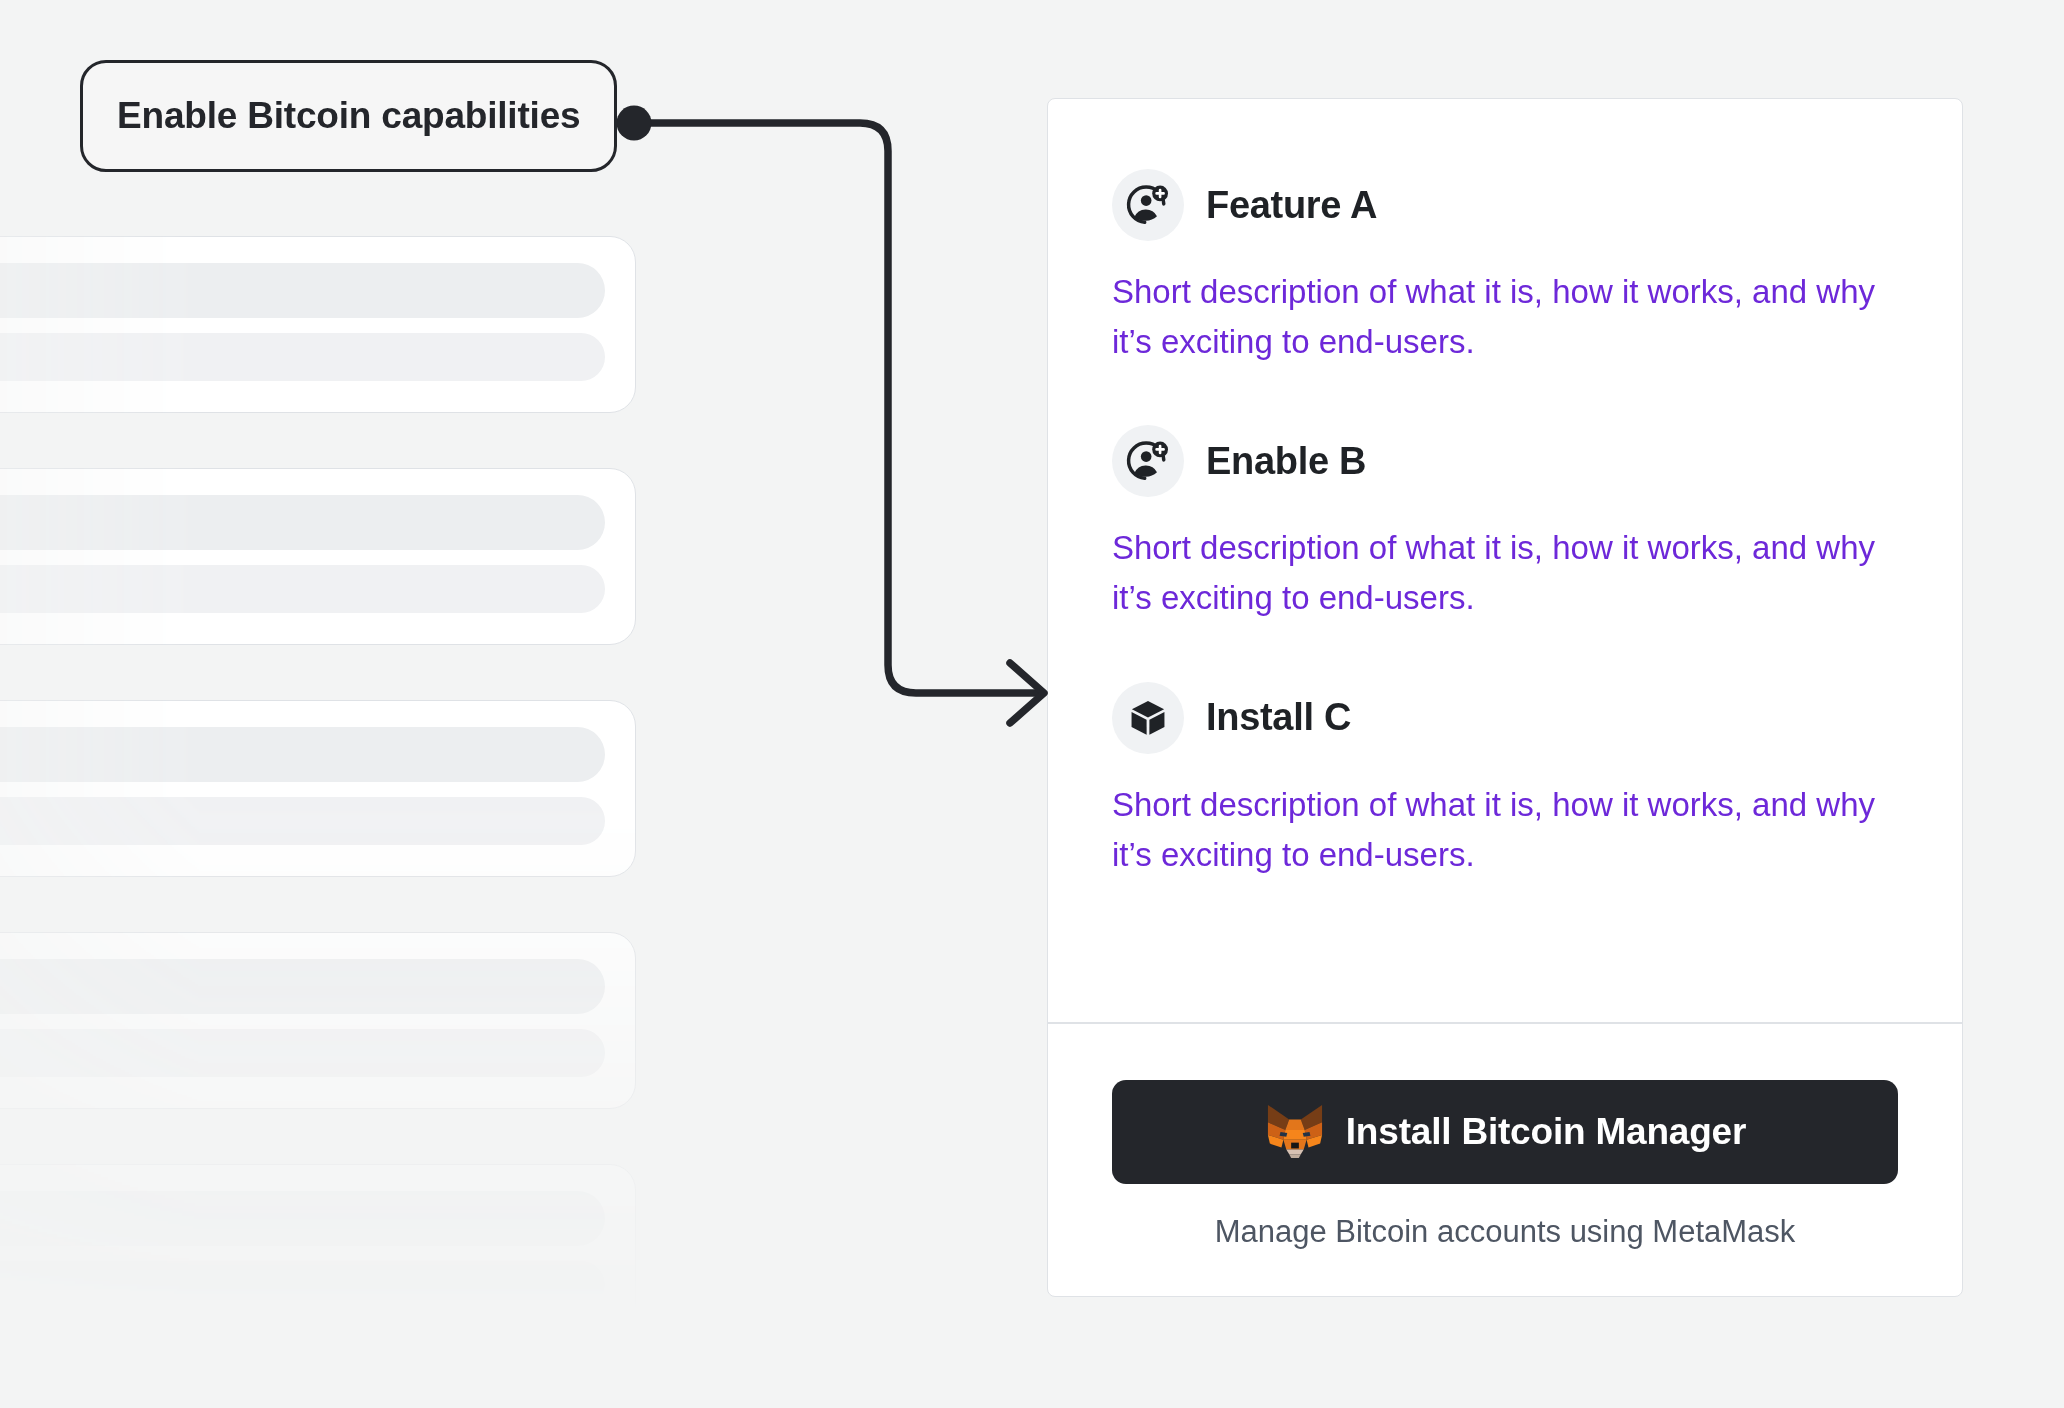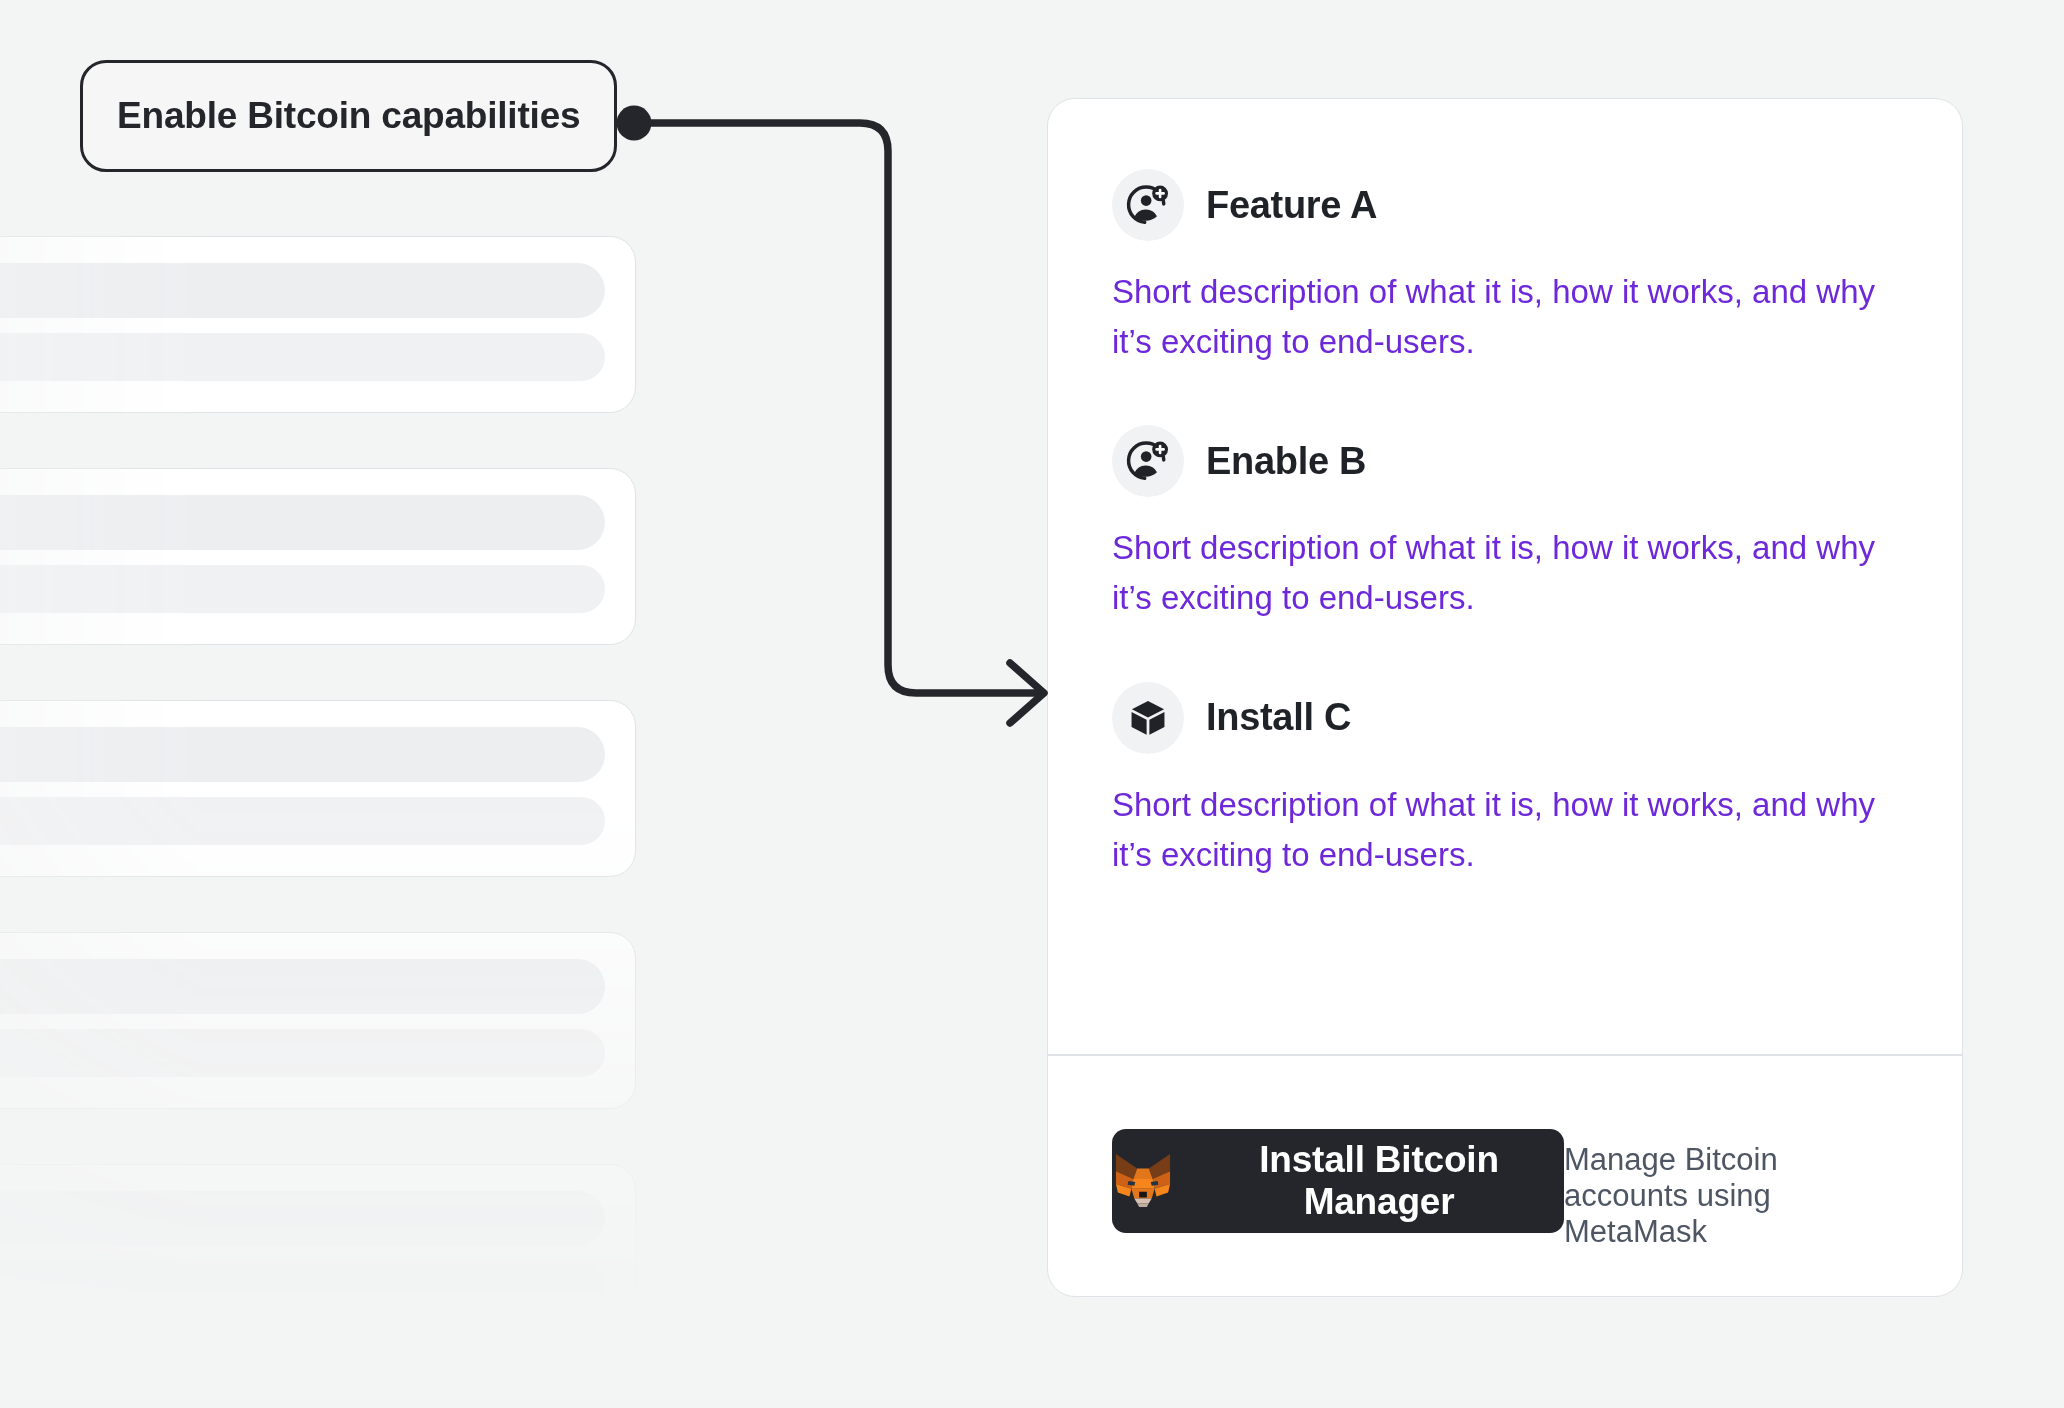--- a/index.html
+++ b/index.html
@@ -86,21 +86,21 @@
 
   
   #feature-panel {
     position: absolute;
     left: 1047px;
     top: 98px;
     width: 916px;
     height: 1199px;
     background: #ffffff;
     border: 1.6px solid #dfe2e6;
-    border-radius: 28px;
+    border-radius: 8px;
     display: flex;
     flex-direction: column;
     z-index: 4;
     overflow: hidden;
   }
 
   #feature-list {
     padding: 70px 64px 0 64px;
     flex: 1;
   }
@@ -143,21 +143,21 @@
 
   #panel-divider {
     height: 1.6px;
     background: #dfe2e6;
     width: 100%;
   }
 
   #panel-footer {
     padding: 56px 64px 46px 64px;
     display: flex;
-    flex-direction: row;
+    flex-direction: column;
     align-items: center;
   }
 
   #install-button {
     width: 100%;
     height: 104px;
     background: #24262b;
     border: none;
     border-radius: 14px;
     display: flex;

